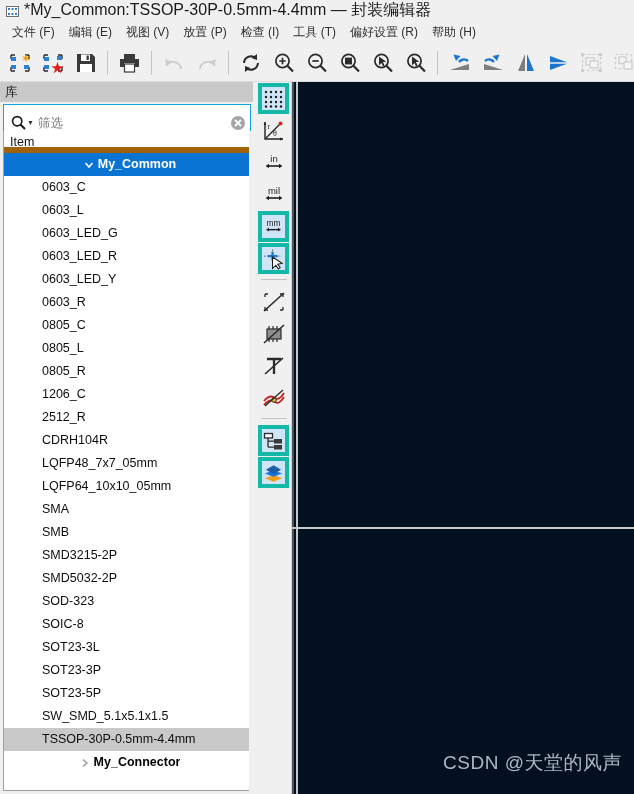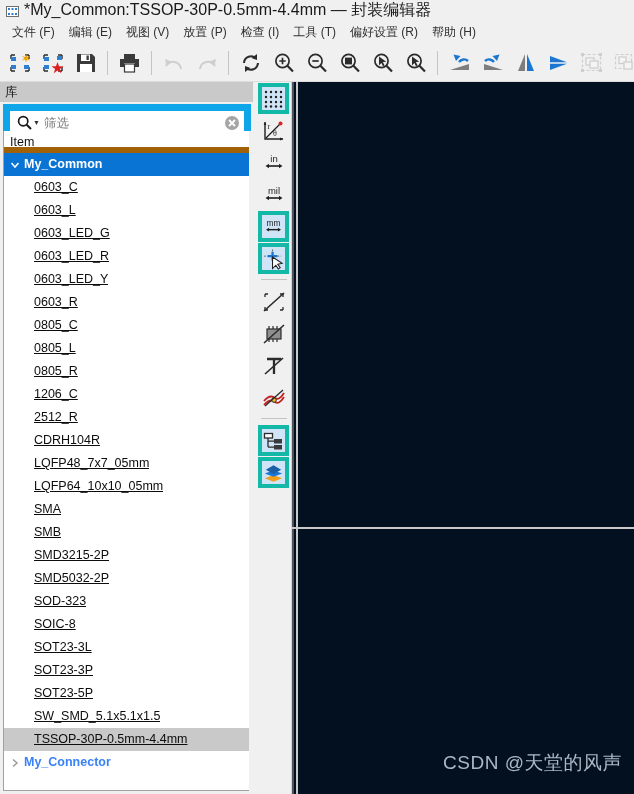--- a/index.html
+++ b/index.html
@@ -53,21 +53,21 @@
   .libpanel{
     position:absolute;left:0;top:82px;width:256px;height:712px;
     background:#f0f0f0;box-sizing:border-box;
   }
   .lib-title{
     height:20px;line-height:20px;font-size:12.5px;color:#111;
     padding-left:5px;background:#c9c9c9;box-sizing:border-box;
   }
   .searchrow{
     position:absolute;left:3px;top:22px;width:248px;height:37px;
-    background:#fff;border:7px solid #0ea5e9;box-sizing:border-box;
+    background:#fff;border:1px solid #0ea5e9;box-sizing:border-box;
     display:flex;align-items:center;
   }
   .search-icon{width:22px;display:flex;align-items:center;justify-content:center;
     margin-left:3px;flex:0 0 auto;}
   .search-caret{font-size:7px;color:#333;margin-left:-2px;margin-right:2px;}
   .search-input{
     flex:1 1 auto;border:none;outline:none;font-size:12.5px;color:#6f6f6f;
     background:transparent;font-family:"Liberation Sans","DejaVu Sans",sans-serif;
     padding:0;margin-left:2px;
   }
@@ -86,24 +86,24 @@
   }
   .tree-body{position:relative;}
   .trow{
     height:23px;line-height:23px;font-size:12.5px;color:#0d0d0d;
     display:flex;align-items:center;box-sizing:border-box;white-space:nowrap;
   }
   .trow .arrow{
     width:18px;flex:0 0 auto;display:flex;align-items:center;justify-content:center;
   }
   .trow .lbl{overflow:hidden;text-overflow:ellipsis;}
-  .trow.group{font-weight:bold;padding-left:2px;}
+  .trow.group{font-weight:bold;padding-left:2px;justify-content:center;}
   .trow.group.selected{background:#0a74d4;color:#fff;}
-  .trow.group.collapsed{color:#3b82f6;}
-  .trow.leaf{padding-left:30px;text-decoration:underline;}
+  .trow.group.collapsed{color:#000000;}
+  .trow.leaf{padding-left:38px;}
   .trow.leaf.highlighted{background:#c9c9c9;}
 
   
   .panel-scroll{
     position:absolute;left:249px;top:49px;width:4px;height:660px;background:#f0f0f0;
   }
   .panel-split{
     position:absolute;left:253px;top:82px;width:3px;height:712px;background:#f0f0f0;
   }
 

